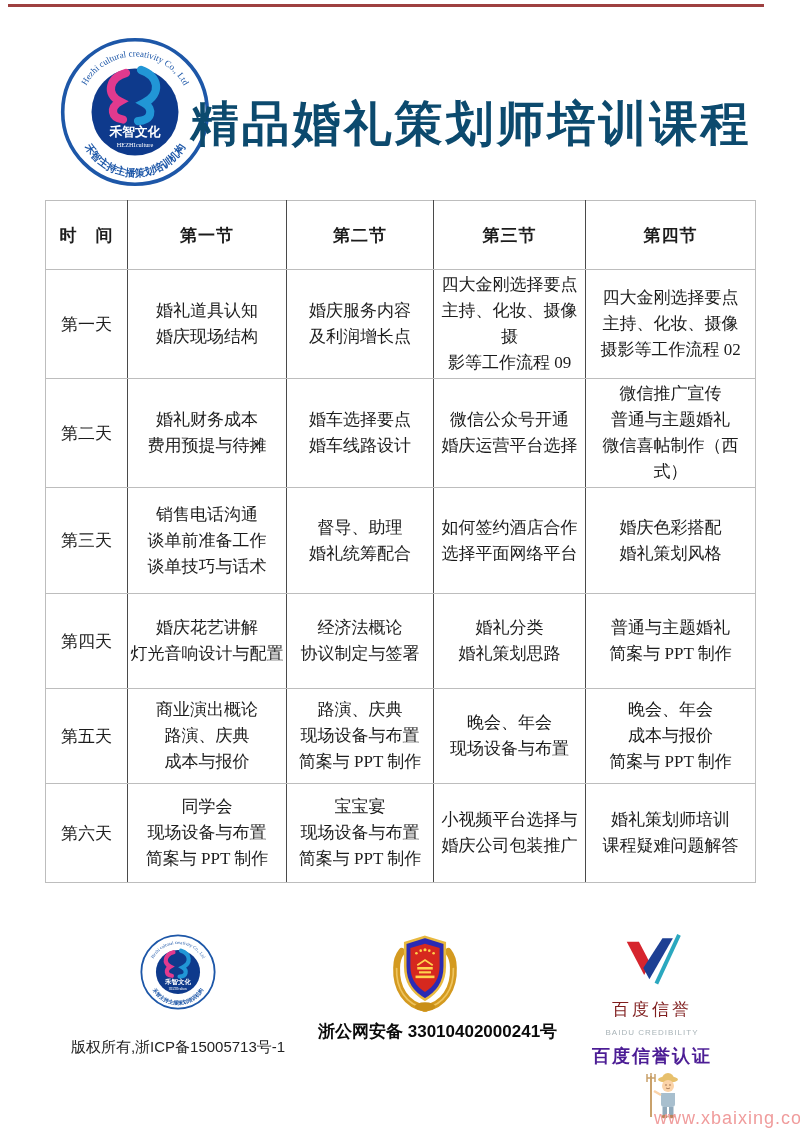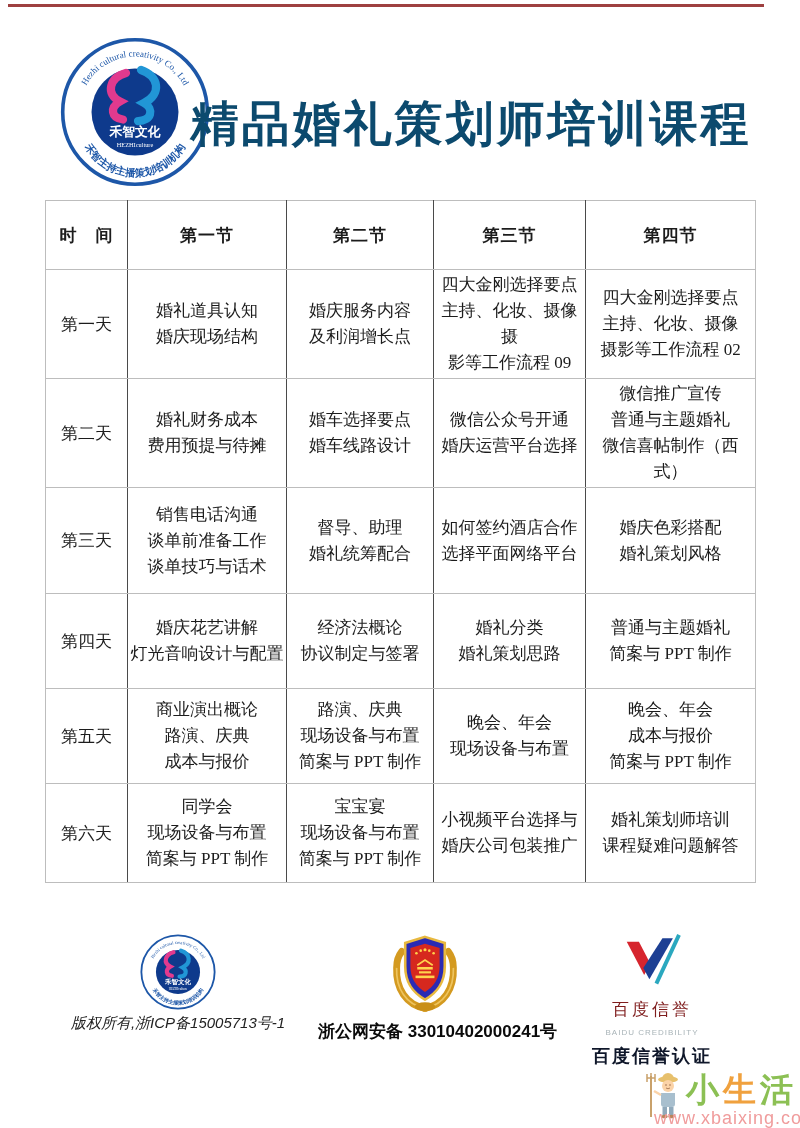--- a/index.html
+++ b/index.html
@@ -38,28 +38,28 @@
   .row-3 td { height:90px; }
   .row-4 td { height:90px; }
   .row-5 td { height:94px; }
 
   
   .footer-block { position:absolute; text-align:center; }
   .fb-left   { left:68px;  top:934px; width:220px; }
   .fb-center { left:318px; top:930px; width:214px; }
   .fb-right  { left:572px; top:934px; width:160px; }
   .fb-left .caption {
-    margin-top:0; font-family:"Liberation Sans",sans-serif; font-size:15px; color:#222222; white-space:nowrap;font-style:italic;
+    margin-top:24px; font-family:"Liberation Sans",sans-serif; font-size:15px; color:#222222; white-space:nowrap;
   }
   .fb-center .caption {
     font-family:"Liberation Sans",sans-serif; font-weight:bold; font-size:17px; color:#0a0a0a; white-space:nowrap;
   }
   .fb-right .brand-cn { margin-top:6px; font-family:"Liberation Sans",sans-serif; font-size:17px; letter-spacing:3px; color:#7f1d1d; }
   .fb-right .brand-en { margin-top:7px; font-family:"Liberation Sans",sans-serif; font-size:8px; letter-spacing:1px; color:#a9b4b8; }
-  .fb-right .caption  { margin-top:7px; font-family:"Liberation Sans",sans-serif; font-weight:bold; font-size:18px; letter-spacing:2px; color:#0f172a; }
+  .fb-right .caption  { margin-top:7px; font-family:"Liberation Sans",sans-serif; font-weight:bold; font-size:18px; letter-spacing:2px; color:#4c1d95; }
 
   
   .watermark { position:absolute; left:644px; top:1068px; width:152px; height:58px; }
   .wm-figure { position:absolute; left:0; top:2px; }
   .wm-text {
     position:absolute; left:42px; top:0px; width:110px; text-align:center;
     font-family:"Liberation Sans",sans-serif; font-weight:bold; font-size:33px; letter-spacing:4px; white-space:nowrap;
   }
   .wm-url {
     position:absolute; left:10px; top:40px; width:140px; text-align:right;
@@ -291,16 +291,15 @@
       <circle cx="22" cy="15" r="0.8" fill="#9c6b4b"></circle>
         <circle cx="26" cy="15" r="0.8" fill="#9c6b4b"></circle>
       <path d="M22,18 Q24,19.5 26,18" stroke="#9c6b4b" stroke-width="0.8" fill="none"></path>
       <path d="M17,23 h14 v11 a3,3 0 0 1 -3,3 h-8 a3,3 0 0 1 -3,-3 Z" fill="#a8bfce"></path>
       <line x1="17" y1="25" x2="10" y2="21" stroke="#fbd3a8" stroke-width="2.5"></line>
       <rect x="18.5" y="37" width="4.5" height="8" fill="#90a9bb"></rect>
       <rect x="25" y="37" width="4.5" height="8" fill="#90a9bb"></rect>
       <ellipse cx="20.5" cy="46.5" rx="3.2" ry="1.8" fill="#b9855c"></ellipse>
       <ellipse cx="27.5" cy="46.5" rx="3.2" ry="1.8" fill="#b9855c"></ellipse>
     </svg>
-    <div class="wm-text"><span style="color: rgb(140, 192, 84);">小</span><span style="color: rgb(240, 161, 62);">生</span><span style="color: rgb(140, 192, 84);">活</span></div>
     <div class="wm-url">www.xbaixing.com</div>
   </div>
 </div>
 
 </body></html>

